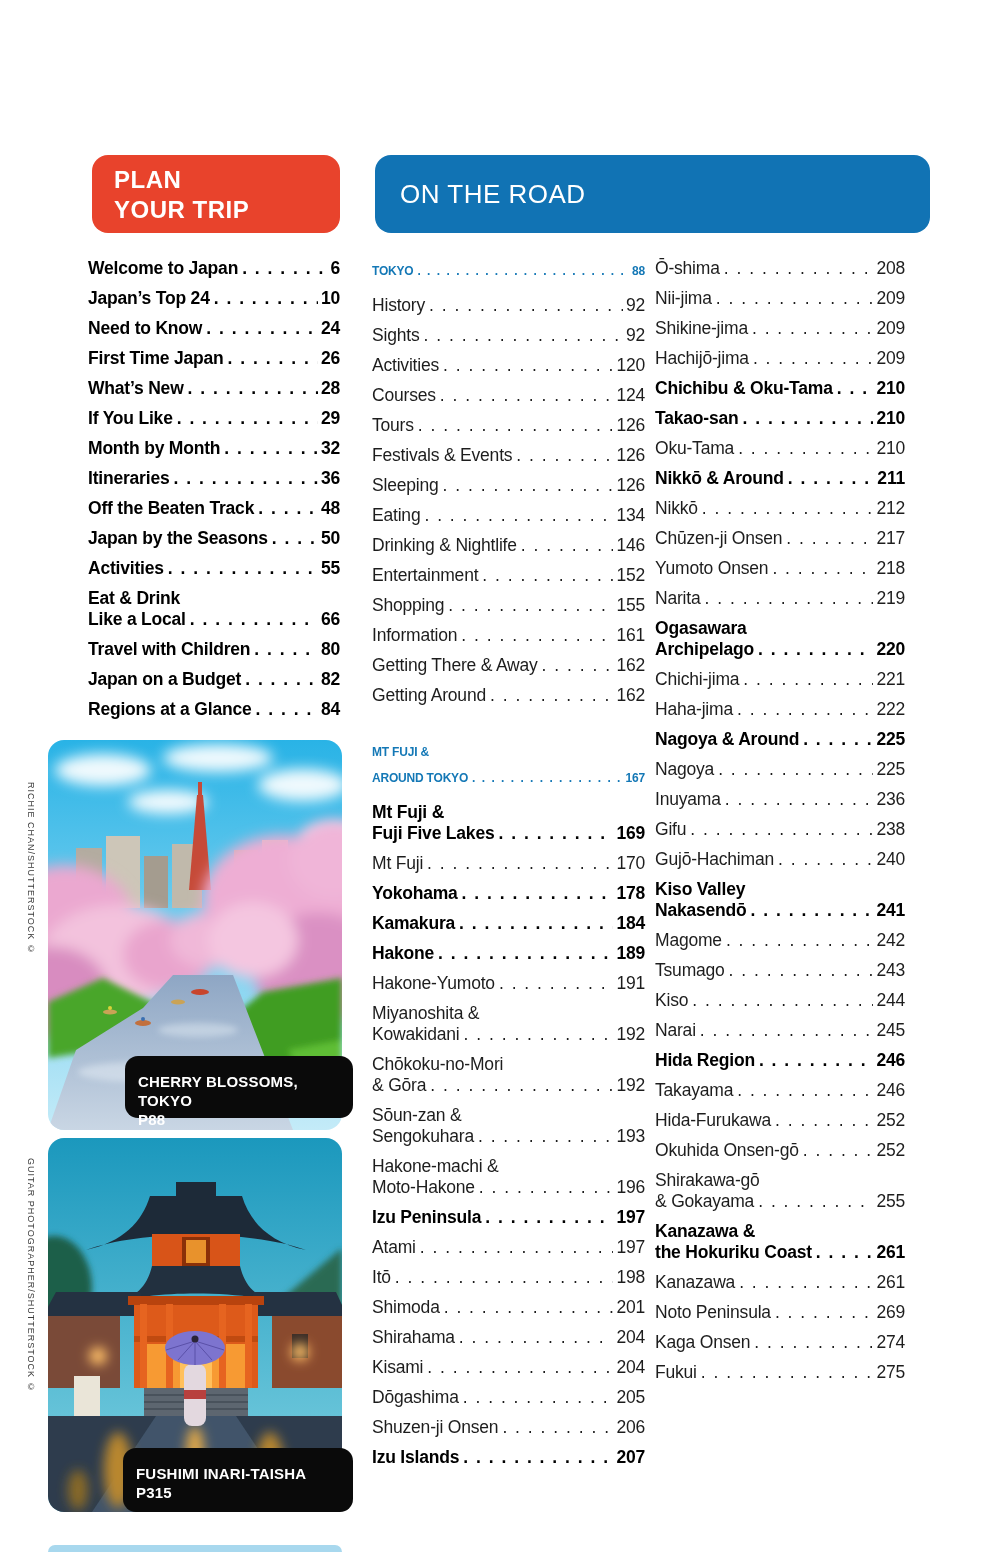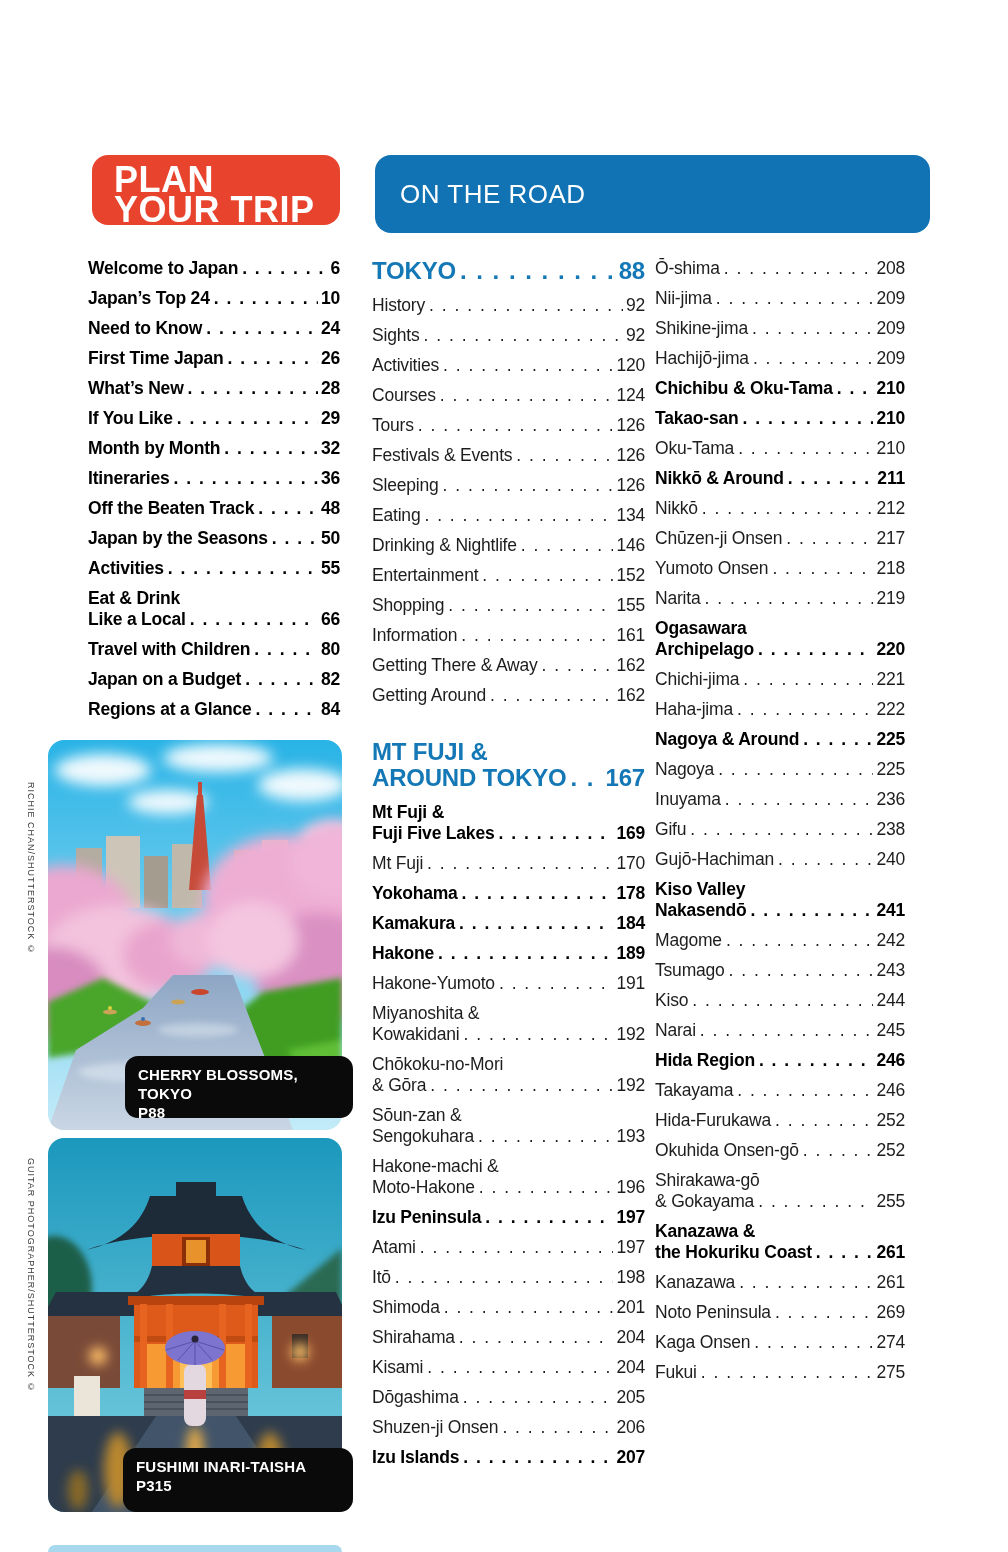--- a/index.html
+++ b/index.html
@@ -4,23 +4,23 @@
 <style>
   html,body{margin:0;padding:0;}
   body{
     width:1008px;height:1552px;background:#ffffff;position:relative;overflow:hidden;
     font-family:"Liberation Sans","DejaVu Sans",sans-serif;color:#1a1a1a;
   }
   .page{position:absolute;inset:0;}
 
   
   .plan-box{
-    position:absolute;left:92px;top:155px;width:248px;height:70px;
+    position:absolute;left:92px;top:155px;width:248px;height:78px;
     background:#e8432c;border-radius:16px;color:#fff;font-weight:bold;
-    font-size:36px;line-height:30px;letter-spacing:.5px;
+    font-size:24px;line-height:30px;letter-spacing:.5px;
     padding:10px 0 0 22px;box-sizing:border-box;
   }
   .road-bar{
     position:absolute;left:375px;top:155px;width:555px;height:78px;
     background:#1173b4;border-radius:16px;color:#fff;font-weight:normal;
     font-size:26px;letter-spacing:.5px;display:flex;align-items:center;
     padding-left:25px;box-sizing:border-box;
   }
 
   
@@ -33,32 +33,32 @@
   .block.gap{margin-top:33px;}
   .block .pre{white-space:nowrap;}
   .toc-row{display:flex;align-items:baseline;}
   .lab{white-space:nowrap;flex:none;}
   .dots{flex:1;overflow:hidden;white-space:nowrap;margin:0 3px 0 4px;min-width:8px;}
   .dots::before{content:". . . . . . . . . . . . . . . . . . . . . . . . . . . . . . . . . . . . . . . .";letter-spacing:1.5px;}
   .pg{flex:none;}
 
   .item{font-size:17.5px;line-height:21px;font-weight:normal;color:#1d1d1d;letter-spacing:-.2px;}
   .item.bold{font-weight:bold;color:#000;}
-  .chapter{font-size:24px;line-height:26px;font-weight:bold;color:#1478b6;letter-spacing:-.2px;margin-bottom:11px;}
+  .chapter{font-size:12px;line-height:26px;font-weight:bold;color:#1478b6;letter-spacing:-.2px;margin-bottom:11px;}
 
   
   .photo{position:absolute;left:48px;border-radius:16px;overflow:hidden;}
   .photo1{top:740px;width:294px;height:390px;}
   .photo2{top:1138px;width:294px;height:374px;}
   .photo svg{display:block;}
 
   .caption{
     position:absolute;background:#0a0a0a;border-radius:13px;color:#fff;
     font-weight:bold;font-size:15px;line-height:19px;letter-spacing:.2px;
-    padding:9px 13px;box-sizing:border-box;
+    padding:16px 13px;box-sizing:border-box;
   }
   .caption1{left:125px;top:1056px;width:228px;height:62px;}
   .caption2{left:123px;top:1448px;width:230px;height:64px;}
 
   .credit{
     position:absolute;left:26px;writing-mode:vertical-rl;
     font-size:9px;letter-spacing:1px;color:#3a3a3a;white-space:nowrap;
   }
   .credit1{top:782px;}
   .credit2{top:1158px;}

